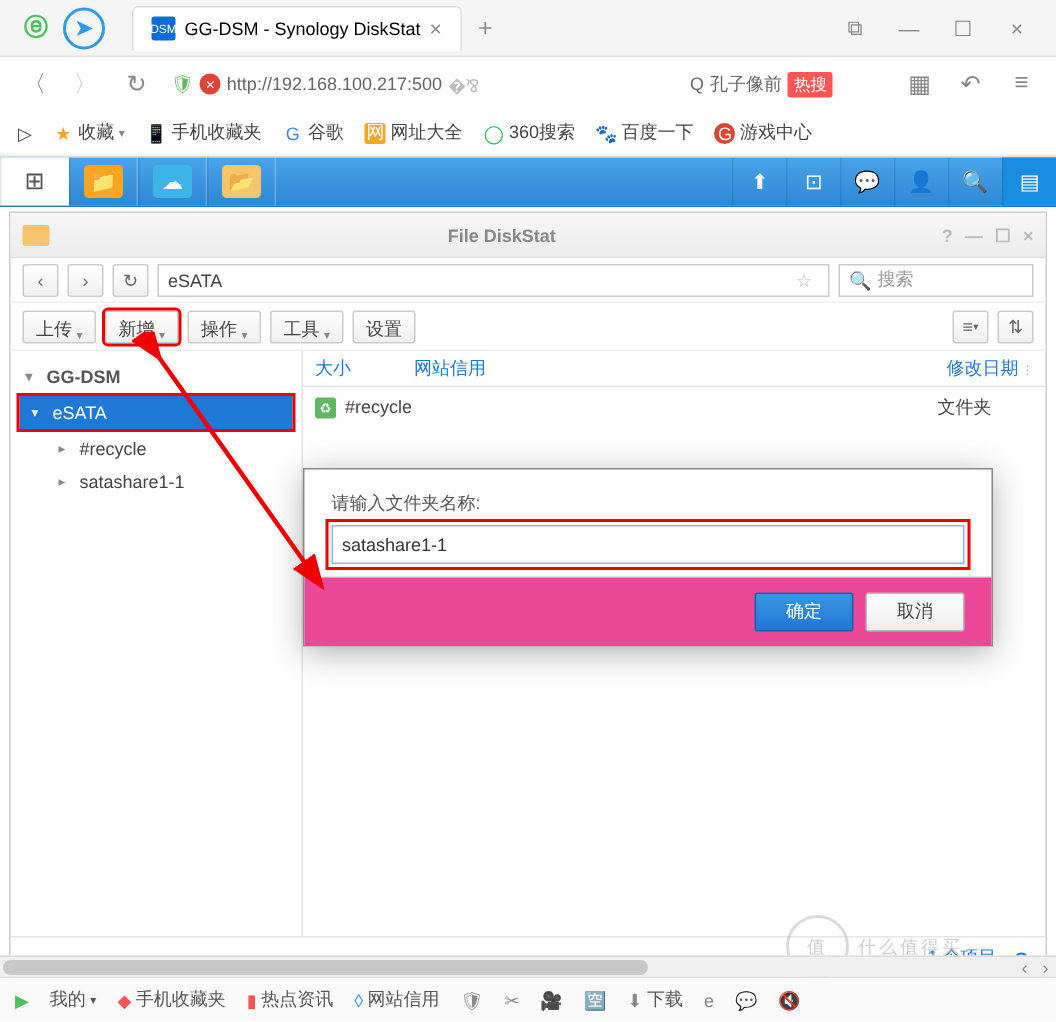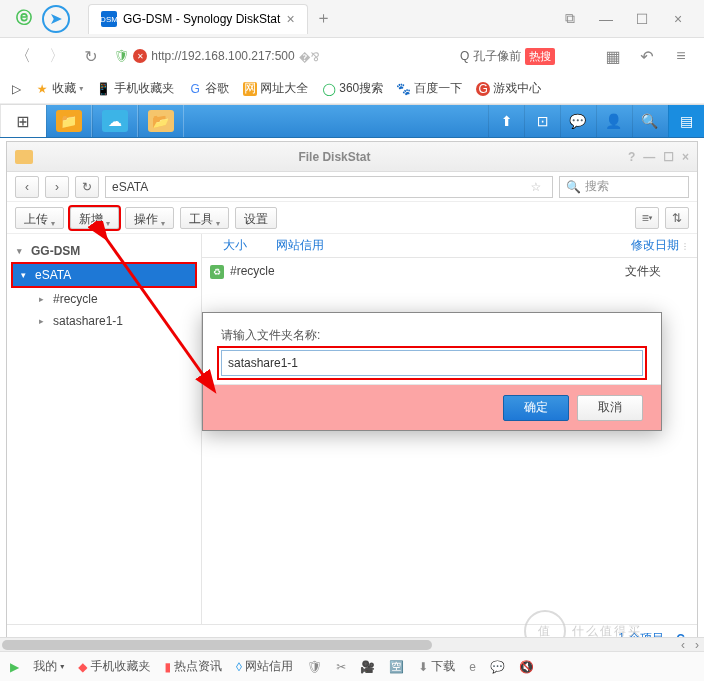--- a/index.html
+++ b/index.html
@@ -51,29 +51,29 @@
 .fs-tree{width:195px;border-right:1px solid #e5e5e5;padding:6px 0}
 .tree-item{height:22px;display:flex;align-items:center;padding-left:10px;color:#444;gap:4px}
 .tree-root{font-weight:bold;color:#555}
 .tree-sel{background:#1e78d6;color:#fff;margin:2px 6px;padding-left:8px}
 .tree-sel.highlight-red{outline:2px solid #e00}
 .tree-caret{font-size:9px;color:#888;width:10px}
 .tree-sel .tree-caret{color:#fff}
 .tree-child{padding-left:32px}
 .fs-list{flex:1;position:relative}
 .list-head{height:24px;display:flex;align-items:center;border-bottom:1px solid #e5e5e5;color:#1e78d6;padding:0 8px}
-.col-name{flex:2}.col-size{width:50px;text-align:center}.col-type{width:80px;padding-left:16px}.col-date{flex:1.3;text-align:right}
+.col-name{flex:2}.col-size{width:50px;text-align:left}.col-type{width:80px;padding-left:16px}.col-date{flex:1.3;text-align:right}
 .list-row{height:26px;display:flex;align-items:center;padding:0 8px;color:#444}
 .recycle-ico{width:14px;height:14px;background:#5fb85f;border-radius:2px;margin-right:6px;display:inline-flex;align-items:center;justify-content:center;color:#fff;font-size:9px}
 .dialog{position:absolute;left:0;top:78px;width:460px;background:#fff;border:1px solid #888;box-shadow:0 4px 20px rgba(0,0,0,.3)}
 .dlg-title{height:32px;background:linear-gradient(#d9ecfb,#bcdcf4);display:flex;align-items:center;justify-content:center;color:#1560a8;font-weight:bold;border-bottom:1px solid #a0c4e4;font-size:13px}
 .dlg-body{padding:14px 18px 8px}
 .dlg-label{color:#555;margin-bottom:6px}
 .dlg-input{width:100%;height:26px;border:1px solid #8fb8dd;padding:0 6px;color:#333;outline:2px solid #e00;outline-offset:2px}
-.dlg-foot{height:46px;display:flex;align-items:center;justify-content:flex-end;gap:8px;padding:0 18px;border-top:1px solid #e5e5e5;background:#fca5a5}
+.dlg-foot{height:46px;display:flex;align-items:center;justify-content:flex-end;gap:8px;padding:0 18px;border-top:1px solid #e5e5e5;background:#ec4899}
 .dlg-ok{width:66px;height:26px;background:linear-gradient(#3a95e0,#1e78d6);color:#fff;border:1px solid #1560a8;border-radius:2px;display:flex;align-items:center;justify-content:center}
 .dlg-cancel{width:66px;height:26px;background:linear-gradient(#fff,#eee);color:#444;border:1px solid #bbb;border-radius:2px;display:flex;align-items:center;justify-content:center}
 .fs-status{height:28px;border-top:1px solid #e5e5e5;display:flex;align-items:center;justify-content:flex-end;padding:0 12px;gap:12px;color:#1e78d6}
 .refresh-ico{color:#1e78d6;font-weight:bold}
 .arrow-svg{position:absolute;left:88px;top:221px;pointer-events:none}
 .watermark{position:absolute;right:0;bottom:28px;width:180px;height:44px;display:flex;align-items:center;color:#bbb;font-size:18px;letter-spacing:2px;pointer-events:none;opacity:.7}
 .wm-circle{width:42px;height:42px;border:2px solid #ccc;border-radius:50%;display:flex;align-items:center;justify-content:center;margin-right:6px;font-size:13px;flex-direction:column;line-height:1}
 .bottom-bar{position:absolute;bottom:0;left:0;right:0;height:30px;background:#fafafa;border-top:1px solid #e0e0e0;display:flex;align-items:center;padding:0 10px;gap:14px;color:#555}
 .bb{display:flex;align-items:center;gap:3px}
 .scrollbar-h{position:absolute;bottom:30px;left:0;right:0;height:14px;background:#f0f0f0;border-top:1px solid #ddd;display:flex;align-items:center}

